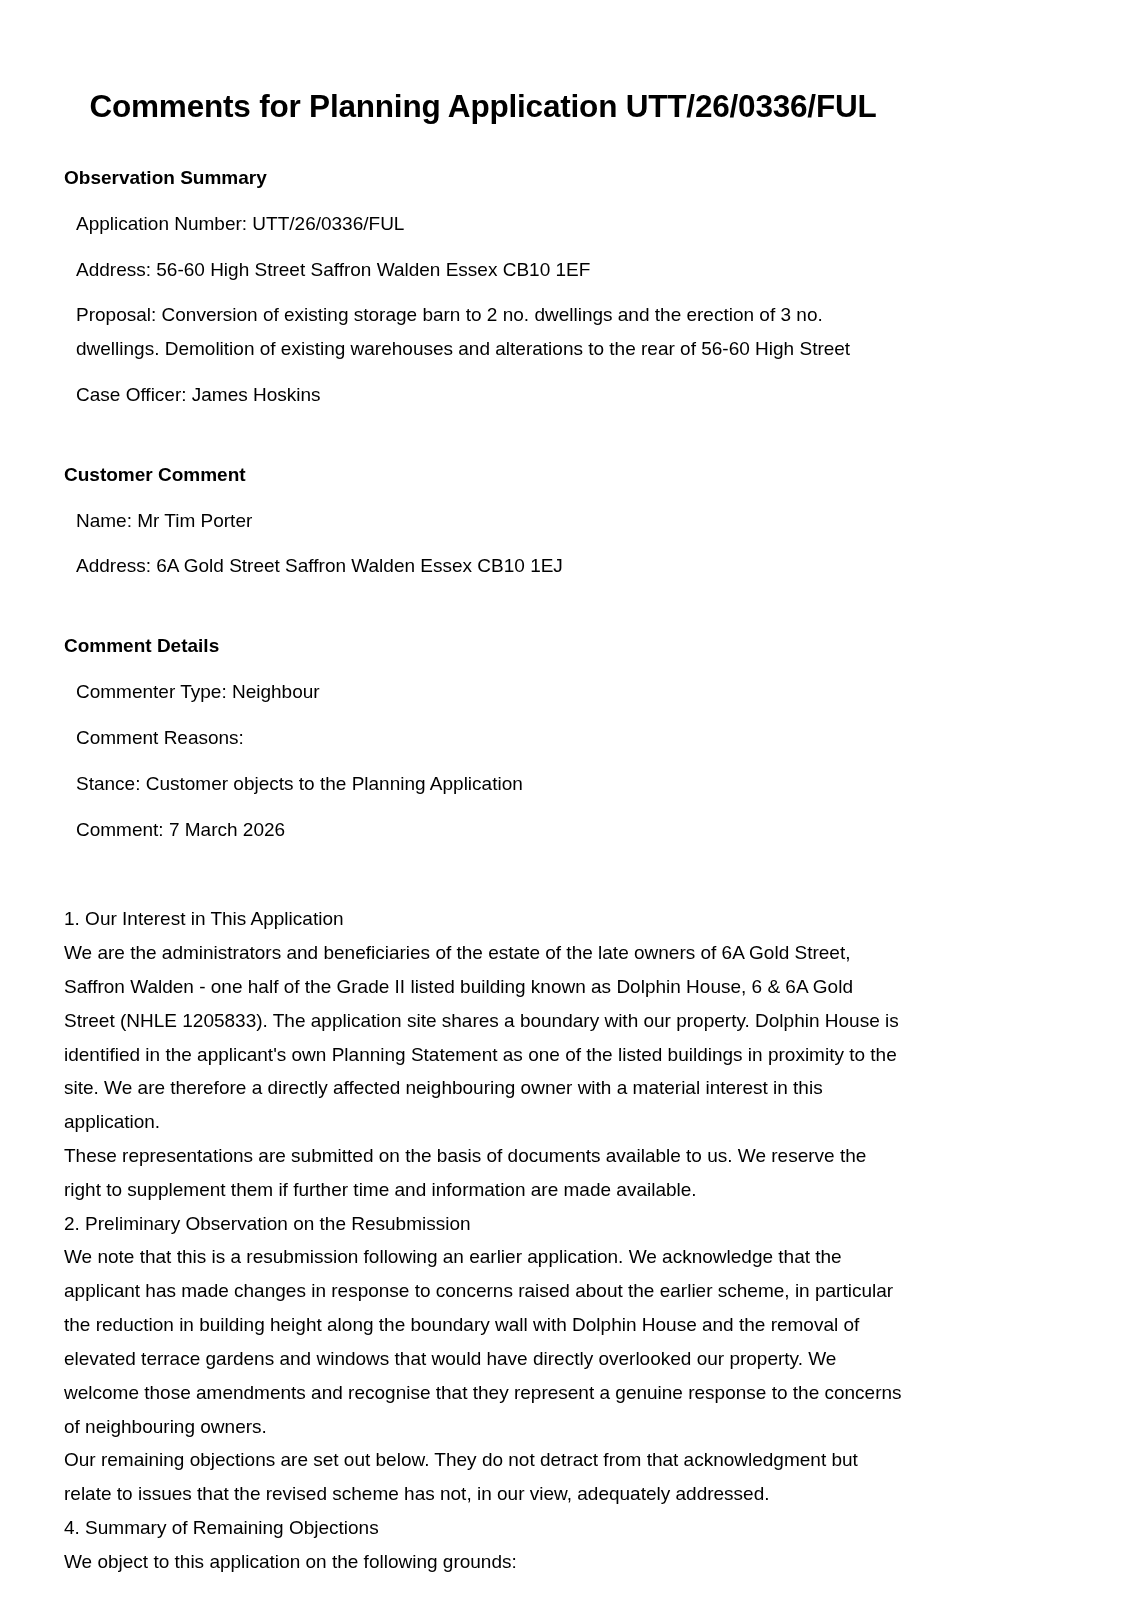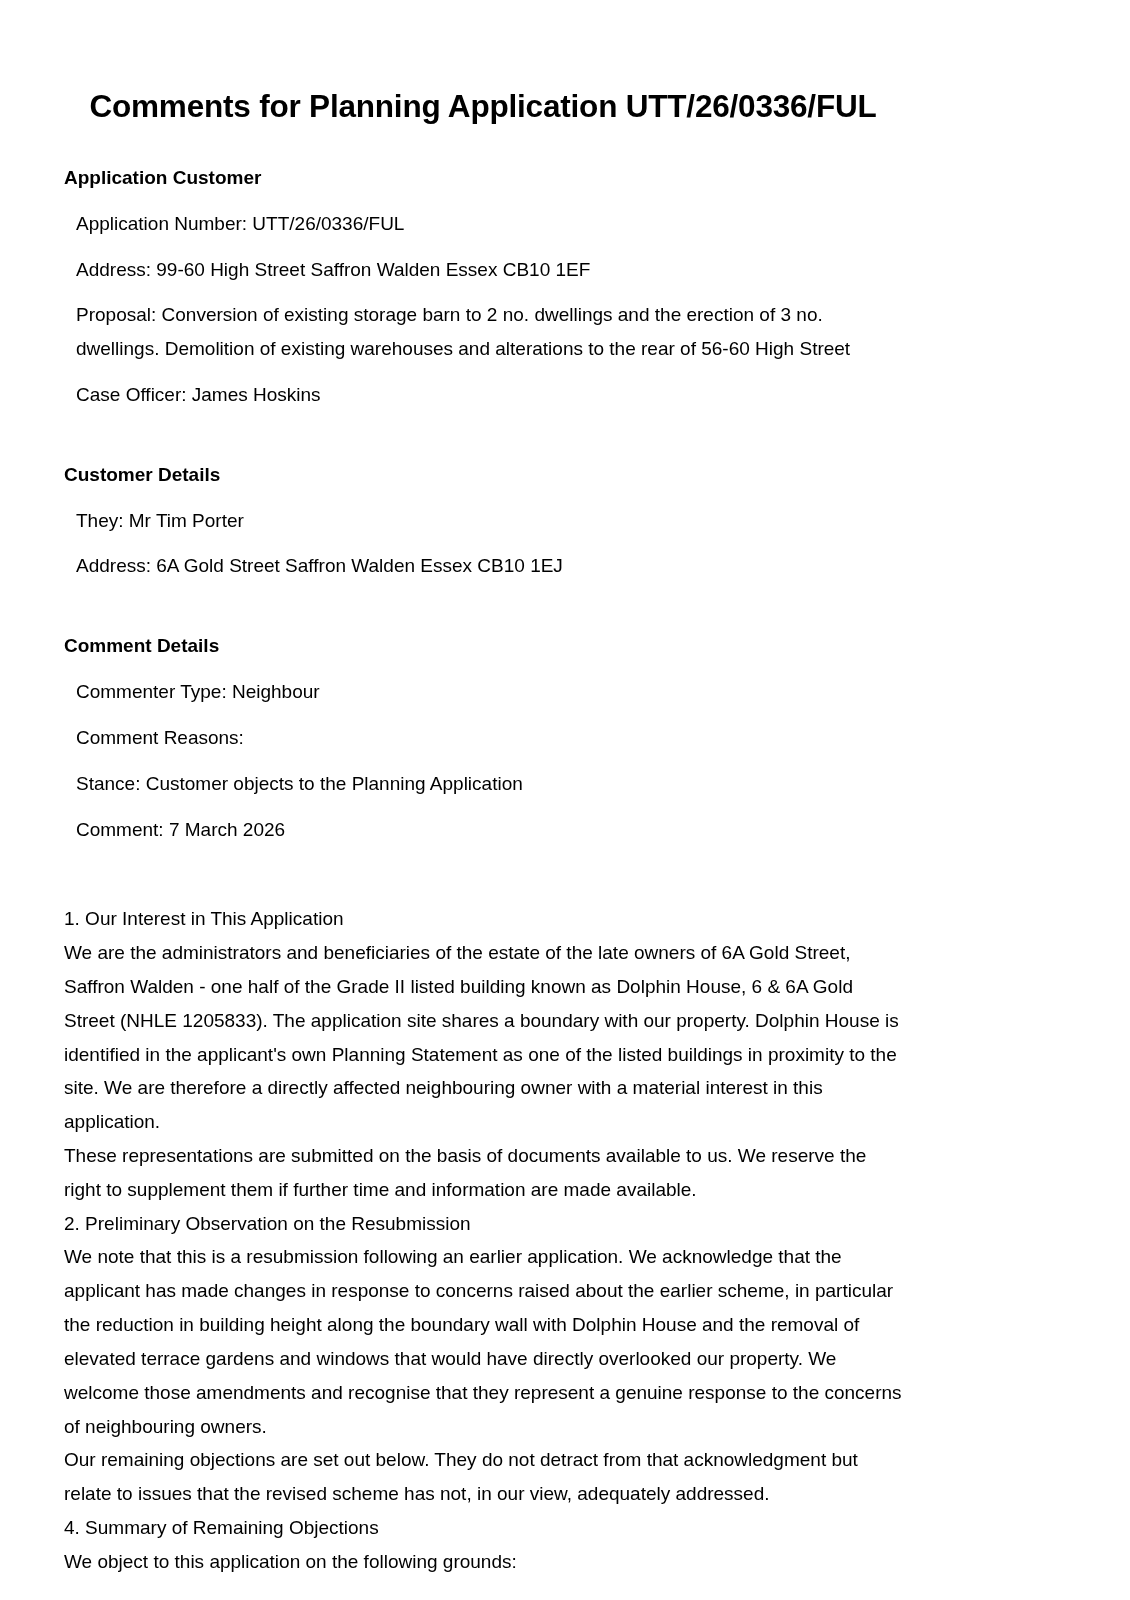--- a/index.html
+++ b/index.html
@@ -63,32 +63,32 @@
 </head>
 <body>
 
 <div class="page">
 
   <h1 class="doc-title">Comments for Planning Application UTT/26/0336/FUL</h1>
 
   <div class="gap-large"></div>
 
   <div class="section">
-    <div class="section-heading">Application Customer</div>
+    <div class="section-heading">Observation Summary</div>
     <div class="line">Application Number: UTT/26/0336/FUL</div>
-    <div class="line">Address: 99-60 High Street Saffron Walden Essex CB10 1EF</div>
+    <div class="line">Address: 56-60 High Street Saffron Walden Essex CB10 1EF</div>
     <div class="line">Proposal: Conversion of existing storage barn to 2 no. dwellings and the erection of 3 no. dwellings. Demolition of existing warehouses and alterations to the rear of 56-60 High Street</div>
     <div class="line">Case Officer: James Hoskins</div>
   </div>
 
   <div class="gap-block"></div>
 
   <div class="section">
-    <div class="section-heading">Customer Details</div>
-    <div class="line">They: Mr Tim Porter</div>
+    <div class="section-heading">Customer Comment</div>
+    <div class="line">Name: Mr Tim Porter</div>
     <div class="line">Address: 6A Gold Street Saffron Walden Essex CB10 1EJ</div>
   </div>
 
   <div class="gap-block"></div>
 
   <div class="section">
     <div class="section-heading">Comment Details</div>
     <div class="line">Commenter Type: Neighbour</div>
     <div class="line">Comment Reasons:</div>
     <div class="line">Stance: Customer objects to the Planning Application</div>

